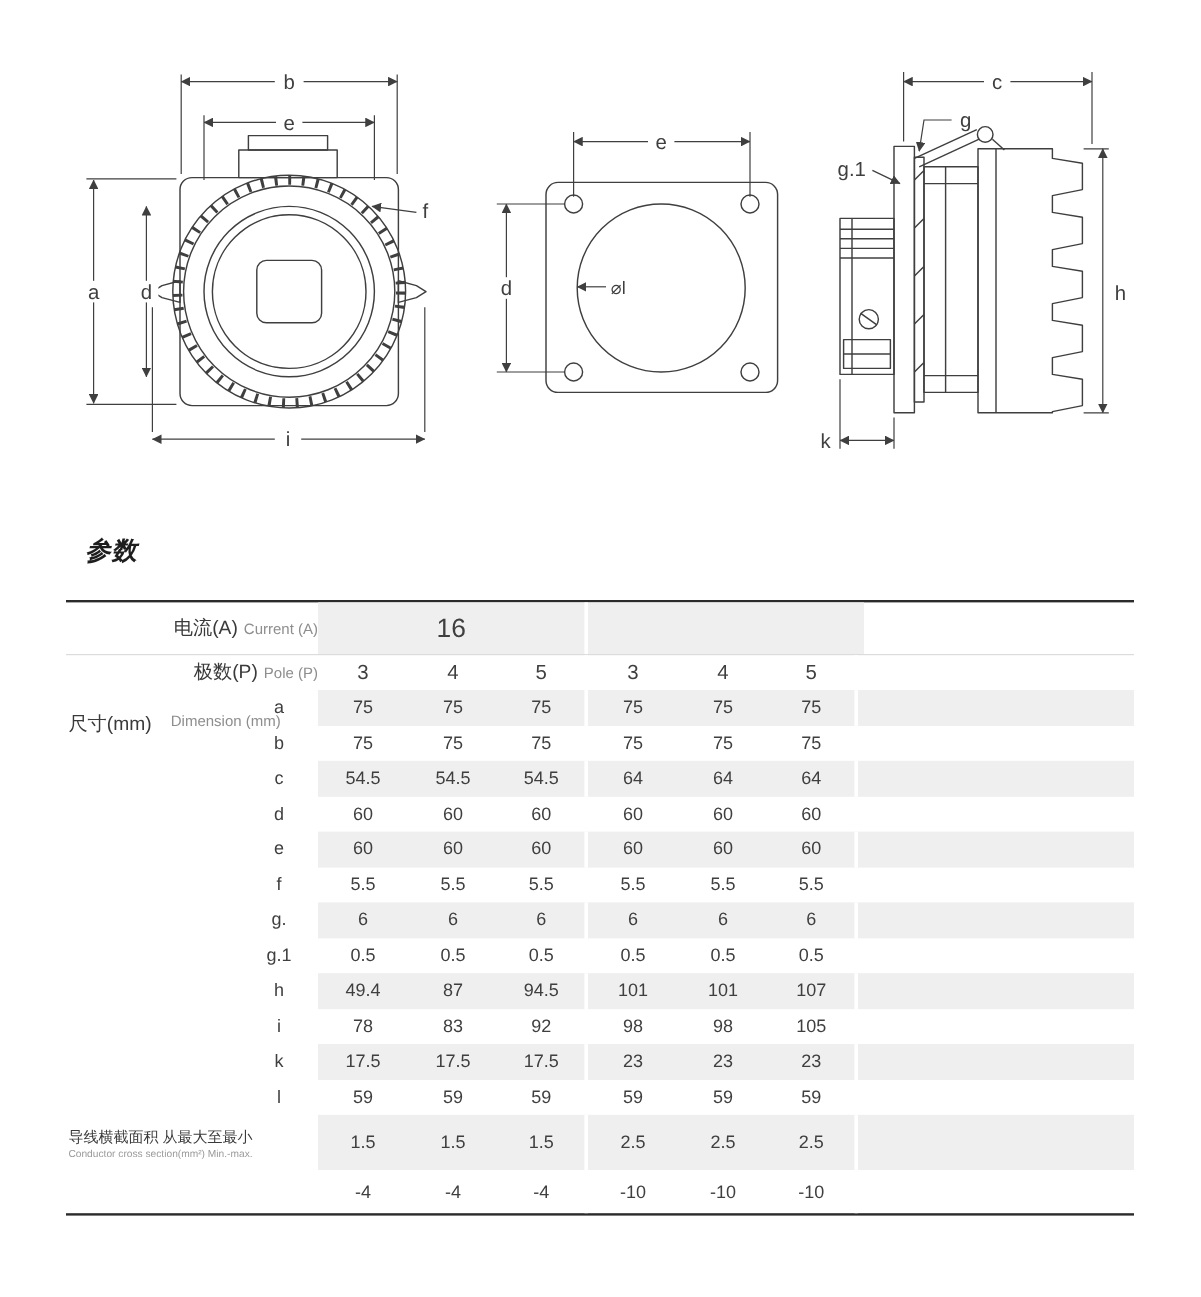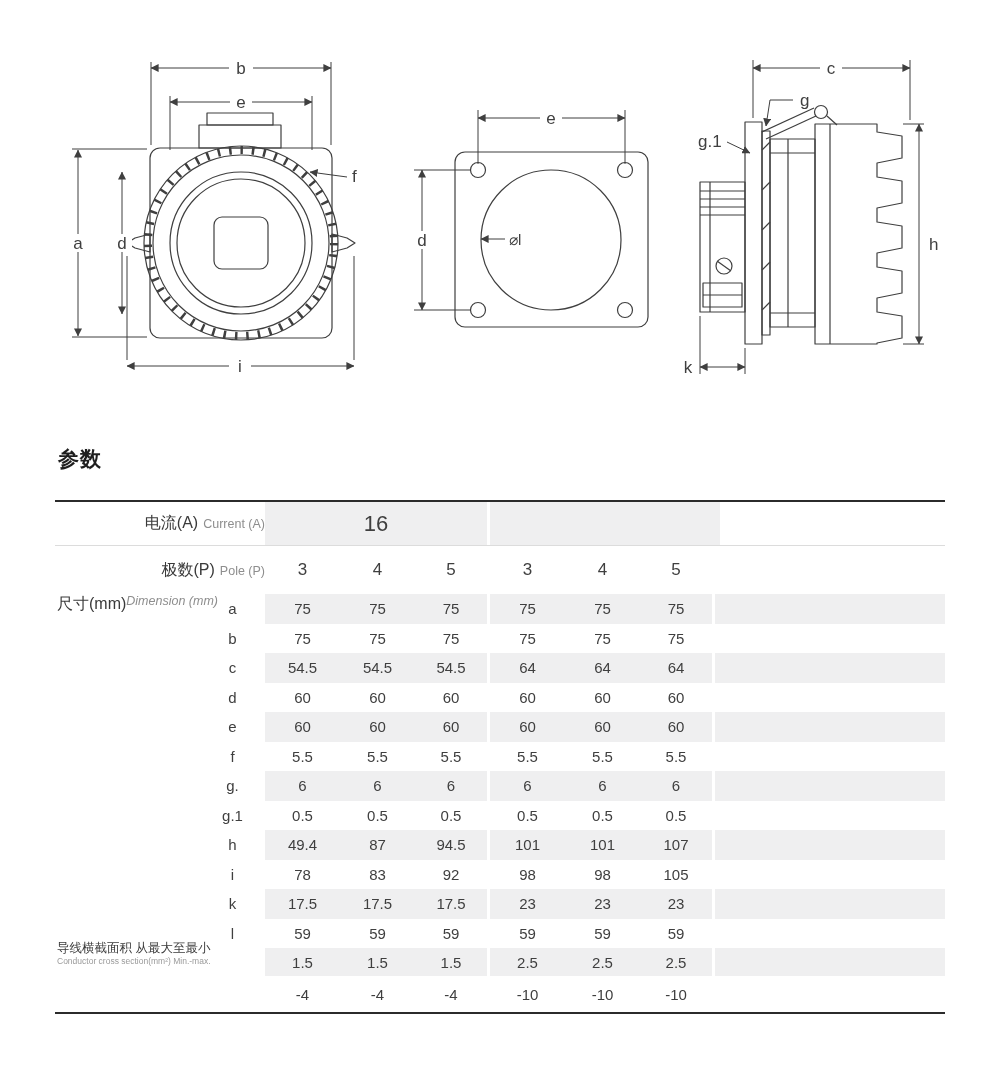--- a/index.html
+++ b/index.html
@@ -3,47 +3,47 @@
 <meta charset="utf-8">
 <style>
   * { margin:0; padding:0; box-sizing:border-box; }
   html,body { background:#ffffff; }
   body {
     width:1001px; height:1081px; position:relative; overflow:hidden;
     font-family:"Liberation Sans","DejaVu Sans",sans-serif; color:#3f3f3f;
   }
   .drawings { position:absolute; top:0; left:0; }
   .drawings text { font-family:"Liberation Sans","DejaVu Sans",sans-serif; }
-  .title { position:absolute; left:58px; top:445px; font-size:21px; font-weight:700; color:#1e1e1e; letter-spacing:1px; }
+  .title { position:absolute; left:71px; top:445px; font-size:21px; font-weight:700; color:#1e1e1e; letter-spacing:1px;font-style:italic; }
 
   .spec-table {
     position:absolute; left:55px; top:500px; width:890px;
     border-top:2px solid #2b2b2b; border-bottom:2px solid #2b2b2b;
   }
   .row { display:flex; align-items:center; }
   .current-row { height:44px; border-bottom:1px solid #dcdcdc; }
-  .pole-row { height:48px; }
+  .pole-row { height:29px; }
   .dim-row { height:29.5px; }
-  .con-row-0 { height:28px; }
+  .con-row-0 { height:46px; }
   .con-row-1 { height:36px; }
   .cell { display:flex; align-items:center; justify-content:center; height:100%; }
   .label-cell { width:210px; justify-content:flex-end; padding-left:2px; align-items:baseline; align-self:center; height:auto; }
   .spacer-cell { width:145px; }
   .key-cell { width:65px; font-size:15px; }
   .val-cell { width:75px; font-size:15px; }
   .pole-row .val-cell { font-size:17px; }
   .trail-cell { width:230px; }
   .group-cell { width:225px; font-size:22px; border-right:3px solid #ffffff; }
   .gap { border-right:3px solid #ffffff; }
   .shaded .val-cell, .shaded .trail-cell,
   .current-row .group-cell, .current-row .trail-cell { background:#efeff0; }
   .cn { font-size:16px; color:#3a3a3a; }
   .en { font-size:12.5px; color:#8e8e8e; margin-left:5px; }
   .dim-block-label { position:absolute; left:2px; top:92px; display:flex; flex-direction:row; line-height:1.25; }
-  .dim-block-label .en { margin-left:0;font-style:italic; }
+  .dim-block-label .en { margin-left:16px; }
   .conductor-label { position:absolute; left:2px; top:439px; display:flex; flex-direction:column; line-height:1.2; }
   .conductor-label .cn { font-size:12.5px; }
   .conductor-label .en { font-size:8.5px; margin-left:0; color:#9a9a9a; }
 </style>
 </head>
 <body>
 
 <svg class="drawings" width="1001" height="432" viewBox="0 0 1001 432">
   <defs>
     <marker id="ae" viewBox="0 0 10 10" refX="9.5" refY="5" markerWidth="8" markerHeight="8" orient="auto-start-reverse">

